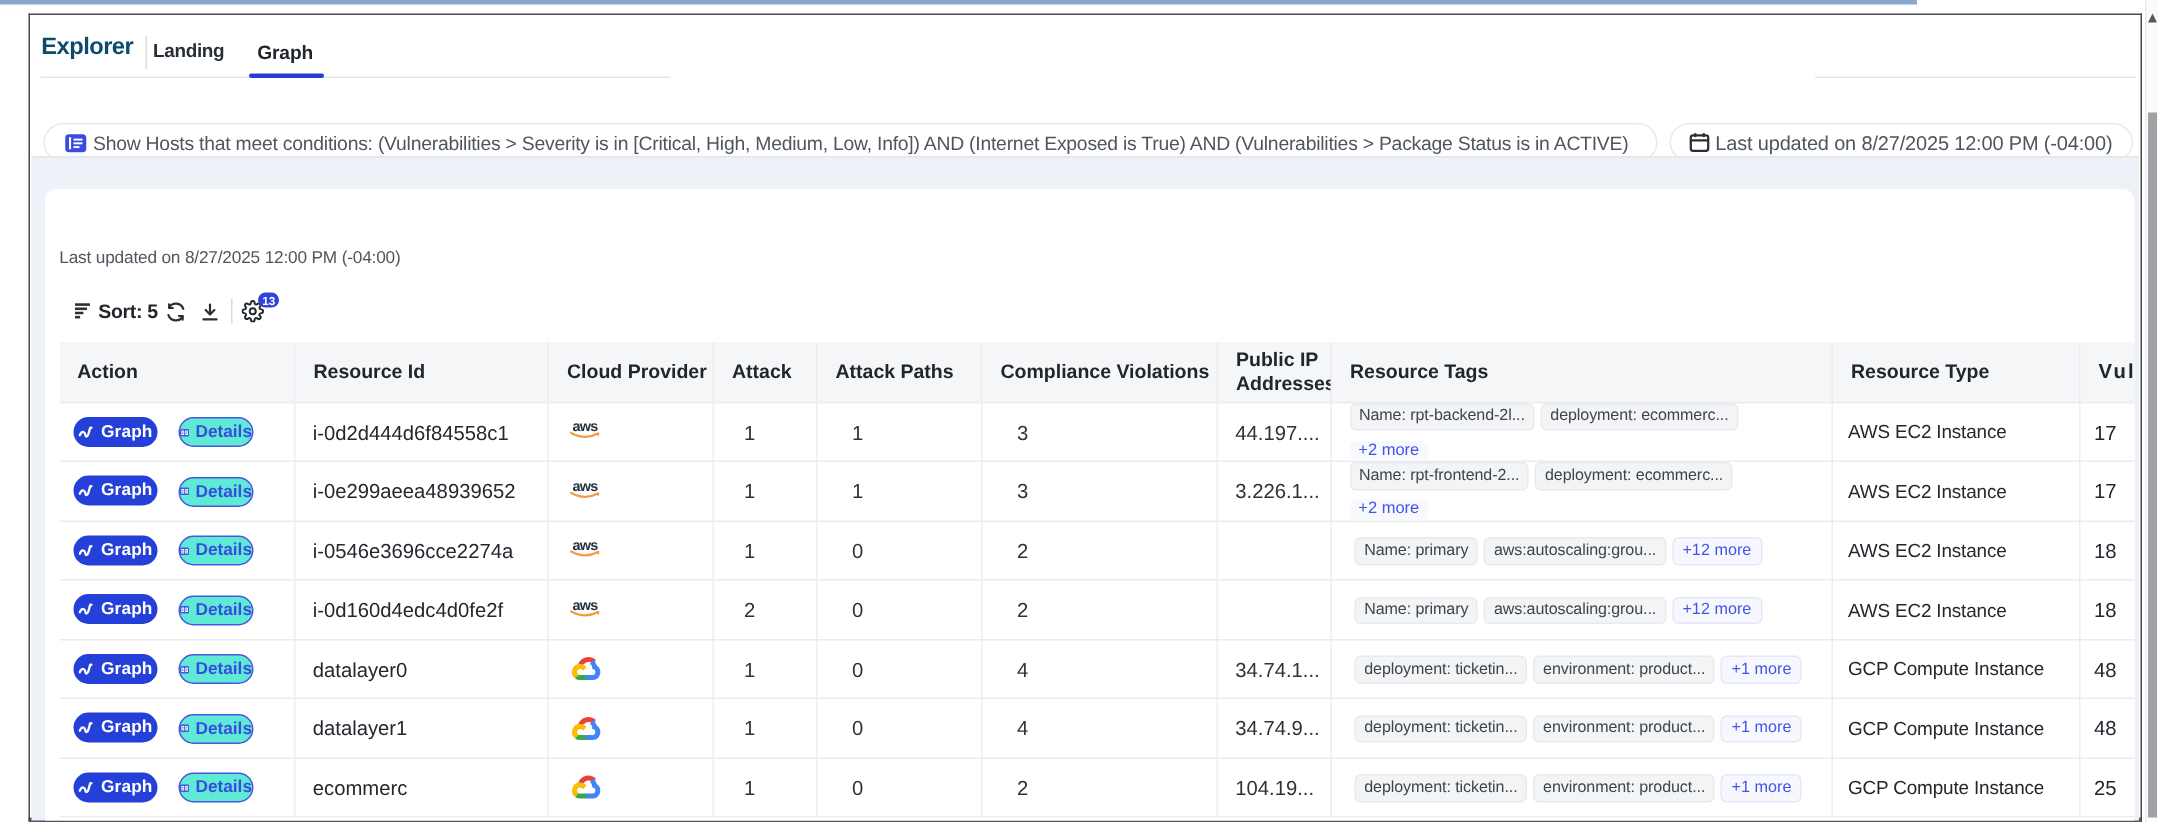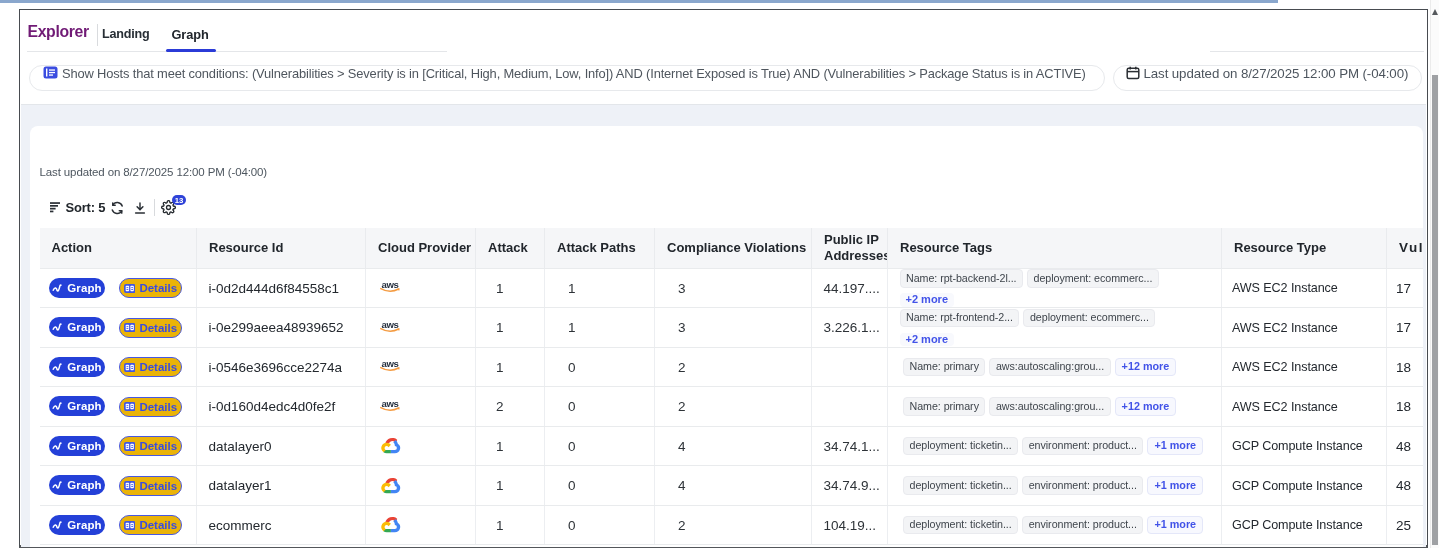--- a/index.html
+++ b/index.html
@@ -7,30 +7,30 @@
 .abs { position:absolute; }
 
 
 #topline { left:0; top:0; width:1278px; height:2.5px; background:#8aa7cd; }
 
 
 #card { left:19px; top:9px; width:1409px; height:539px; background:#fff;
   border:1px solid #474b50; border-bottom:3px solid #53565a; }
 
 
-#explorer { left:7.5px; top:13px; font-size:15.8px; font-weight:700; color:#701a75; letter-spacing:-0.35px; }
+#explorer { left:7.5px; top:13px; font-size:15.8px; font-weight:700; color:#0c4a6e; letter-spacing:-0.35px; }
 #tabdiv { left:77px; top:14px; width:1px; height:22px; background:#d9dbde; }
 #tab-landing { left:82px; top:17px; font-size:12.6px; font-weight:700; color:#272e35; letter-spacing:-0.2px; }
 #tab-graph { left:151.5px; top:17px; font-size:12.8px; font-weight:700; color:#21262c; letter-spacing:-0.1px; }
 #tabline-l { left:7px; top:41px; width:420px; height:1px; background:#e4e6e9; }
 #tabline-r { left:1190px; top:41px; width:214px; height:1px; background:#e4e6e9; }
 #underline { left:146px; top:39px; width:49.5px; height:3px; background:#2b3bd7; border-radius:2px; }
 
 
-.pill { position:absolute; top:55px; height:26px; background:#fff; border:1px solid #e7e9ec; border-radius:14px; display:flex; }
+.pill { position:absolute; top:72px; height:26px; background:#fff; border:1px solid #e7e9ec; border-radius:14px; display:flex; align-items:center; }
 #qpill { left:9px; width:1076px; padding:0 13px; }
 #qpill .qtext { color:#4f565e; font-size:12.9px; white-space:nowrap; letter-spacing:-0.15px; margin-left:4px; }
 #dpill { left:1093px; width:309px; padding:0 12px; }
 #dpill .qtext { color:#4d555e; font-size:13.3px; white-space:nowrap; margin-left:3.5px; letter-spacing:-0.1px; }
 
 
 #graybg { left:1px; top:94px; width:1405px; height:443px; background:#eef1f7; border-top:1px solid #e3e6ea; }
 
 
 #inner { left:8.5px; top:20.5px; width:1393px; height:421.5px; background:#fff; border-radius:8px 8px 0 0; }
@@ -45,26 +45,26 @@
 table { border-collapse:collapse; table-layout:fixed; width:1460px; }
 th { background:#f5f6f8; font-size:13px; font-weight:700; color:#21262c; text-align:left; vertical-align:middle; padding:0 0 0 12px; border-right:1px solid #e9ebee; height:40px; line-height:16px; white-space:nowrap; overflow:hidden; }
 td { font-size:13.5px; color:#23282e; vertical-align:middle; padding:0 4px 0 11.5px; border-right:1px solid #eceef1; border-bottom:1px solid #e9ebed; height:39.5px; background:#fff; }
 tr.first td { border-top:1px solid #e9ebed; }
 td.num { padding-left:23px; color:#2e3338; } td.a1 { padding-left:20px; } td.rt { padding-left:10px; font-size:12.6px; letter-spacing:-0.1px; } td.act { padding-left:9.5px; }
 td.ip { color:#2e3338; }
 
 
 .btn-graph { display:inline-flex; align-items:center; justify-content:center; width:56px; height:20px; background:#2440d8; border-radius:10px; color:#fff; font-size:11.5px; font-weight:700; letter-spacing:0.1px; }
 .btn-graph svg { margin-right:4px; }
-.btn-details { display:inline-flex; align-items:center; justify-content:center; width:63px; height:20px; background:#eab308; border:1.3px solid #4758e2; border-radius:10px; color:#3a4cdf; font-size:11.5px; font-weight:700; margin-left:14px; }
+.btn-details { display:inline-flex; align-items:center; justify-content:center; width:50px; height:20px; background:#5eead4; border:1.3px solid #4758e2; border-radius:10px; color:#3a4cdf; font-size:11.5px; font-weight:700; margin-left:14px; }
 .btn-details svg { margin-right:4px; }
 
 
 .tag { display:inline-block; background:#f3f4f6; border:1px solid #e9eaee; border-radius:4px; color:#3f454c; font-size:10.7px; padding:1.5px 5.5px; line-height:13.5px; white-space:nowrap; margin-right:4px; letter-spacing:-0.05px; }
-.more { display:inline-block; background:#f7f8fe; border:1px solid #e4e7f9; border-radius:4px; color:#4253e8; font-size:10.8px; font-weight:700; padding:1.5px 6px; line-height:13.5px; white-space:nowrap; }
+.more { display:inline-block; background:#f7f8fe; border:1px solid #e4e7f9; border-radius:4px; color:#4253e8; font-size:10.8px; font-weight:400; padding:1.5px 6px; line-height:13.5px; white-space:nowrap; }
 .more2 { border:none; background:#f8f9fd; padding:1px 6px; line-height:11.5px; font-size:11px; }
 .tagstack { line-height:1; }
 .tagstack .l1 { margin-bottom:6px; height:17px; }
 
 
 #sb-track { left:1430px; top:0; width:9px; height:548px; background:#fbfbfb; border-left:1px solid #ebebeb; }
 #sb-thumb { left:1431.5px; top:75px; width:6.5px; height:470px; background:#9fa1a4; }
 #sb-arrow { left:1432px; top:9px; width:0; height:0; border-left:3.5px solid transparent; border-right:3.5px solid transparent; border-bottom:6px solid #56595d; }
 
 .icon { flex:0 0 auto; }

